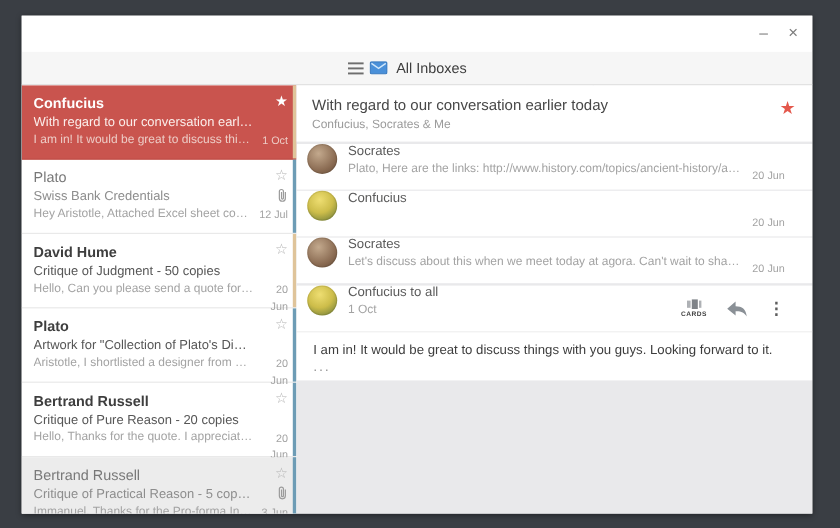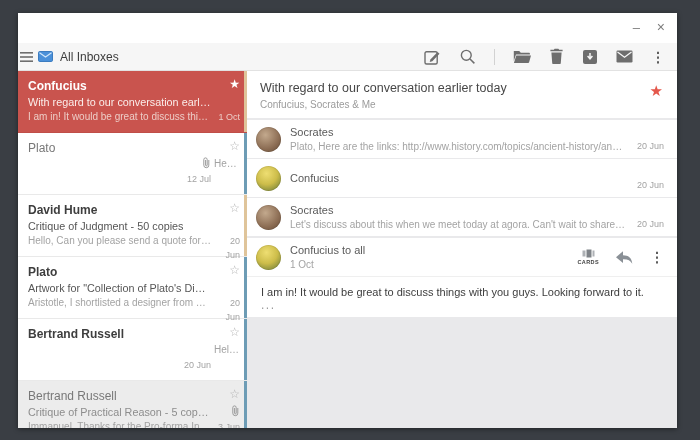--- a/index.html
+++ b/index.html
@@ -14,21 +14,21 @@
     background:#fff;overflow:hidden;box-shadow:0 1px 5px rgba(0,0,0,.45);
   }
   
   .titlebar{height:30px;position:relative;background:#fff}
   .winbtn{position:absolute;color:#7d7d7d;font-size:13px;cursor:default;line-height:13px}
   .winbtn.min{right:37px;top:8px}
   .winbtn.close{right:12px;top:8px;font-size:14px}
   
   .toolbar{
     height:27px;display:flex;align-items:center;background:#f6f6f6;
-    border-bottom:1px solid #e2e2e2;padding:0 12px 0 2px;
+    border-bottom:1px solid #e2e2e2;padding:0 12px 0 2px;flex-direction:column;
   }
   .tb-left{display:flex;align-items:center}
   .tb-icon{display:flex;align-items:center;justify-content:center;color:#6e6e6e}
   .appicon{margin-left:4px}
   .tb-title{font-size:12px;color:#3d3d3d;margin-left:7px;position:relative;display:flex;align-items:center;height:27px;padding-right:6px}
   .tb-right{margin-left:auto;display:flex;align-items:center;gap:18px}
   .tb-sep{width:1px;height:16px;background:#d2d2d2}
   .dots{font-size:14px;color:#5d5d5d;line-height:14px;font-weight:bold}
   
   .content{display:flex;height:358px}
@@ -55,21 +55,21 @@
   .item.selected .sender{color:#fff}
   .item.selected .subject{color:#FBEDEA}
   .item.selected .snippet{color:#EDCCC6}
   .item.selected .ldate{color:#EDCCC6}
   
   .thread{flex:1;min-width:0;background:#E9E9EB;display:flex;flex-direction:column;overflow:hidden}
   .t-header{background:#fff;padding:10px 14px 8px 13px;position:relative;margin-bottom:2px}
   .t-title{font-size:12.5px;color:#474747;white-space:nowrap;overflow:hidden}
   .t-parts{font-size:10px;color:#9b9b9b;margin-top:4px}
   .t-star{position:absolute;right:14px;top:12px;color:#E4584C;font-size:15px;line-height:15px;cursor:pointer}
-  .msg{background:#fff;height:38px;display:flex;align-items:center;padding:0 13px 0 9px;margin-bottom:1px}
+  .msg{background:#fff;height:38px;display:flex;padding:0 23px 0 9px;margin-bottom:1px}
   .msg.expanded{margin-top:1px;margin-bottom:0}
   .av{width:25px;height:25px;border-radius:50%;flex:none;margin-right:9px;box-shadow:inset 0 0 0 1px rgba(0,0,0,.08)}
   .av.socrates{background:radial-gradient(circle at 38% 32%,#c3a98d,#8a6b52 62%,#5e4734 100%)}
   .av.confucius{background:radial-gradient(circle at 42% 30%,#eede72,#cdbd4a 48%,#73803a 90%)}
   .m-text{flex:1;min-width:0}
   .m-name{font-size:11px;color:#5a5a5a;line-height:12px;white-space:nowrap;overflow:hidden}
   .m-snip{font-size:10px;color:#a3a3a3;line-height:12px;margin-top:3px;white-space:nowrap;overflow:hidden;text-overflow:ellipsis}
   .m-date{font-size:9px;color:#a3a3a3;margin-left:10px;flex:none;align-self:flex-end;margin-bottom:7px}
   .x-icons{display:flex;align-items:center;gap:16px;margin-left:12px;flex:none}
   .cards{display:flex;flex-direction:column;align-items:center;color:#6a6e73;cursor:pointer}
@@ -163,20 +163,21 @@
         <span class="subject">With regard to our conversation earlier today</span>
         <span class="slot"></span>
         <span class="snippet">I am in! It would be great to discuss things with y...</span>
         <span class="slot ldate">1 Oct</span>
         <span class="stripe" style="background:#DFC49A"></span>
       </div>
 
       <div class="item read">
         <span class="sender">Plato</span>
         <span class="slot star">☆</span>
+        <span class="subject">Swiss Bank Credentials</span>
         <span class="slot clip">
           <svg width="9" height="12" viewBox="0 0 9 12">
               <path d="M6.8 3 v5.2 a2.5 2.5 0 1 1 -5 0 V2.6 a1.7 1.7 0 1 1 3.4 0 v5.5 a.8.8 0 1 1 -1.6 0 V3" fill="none" stroke="#9a9a9a" stroke-width="1"></path>
             </svg>
         </span>
         <span class="snippet">Hey Aristotle, Attached Excel sheet contains detai...</span>
         <span class="slot ldate">12 Jul</span>
         <span class="stripe" style="background:#6D9CB5"></span>
       </div>
 
@@ -196,20 +197,21 @@
         <span class="subject">Artwork for "Collection of Plato's Dialogues"</span>
         <span class="slot"></span>
         <span class="snippet">Aristotle, I shortlisted a designer from Dribbble. C...</span>
         <span class="slot ldate">20 Jun</span>
         <span class="stripe" style="background:#6D9CB5"></span>
       </div>
 
       <div class="item">
         <span class="sender">Bertrand Russell</span>
         <span class="slot star">☆</span>
+        <span class="subject">Critique of Pure Reason - 20 copies</span>
         <span class="slot"></span>
         <span class="snippet">Hello, Thanks for the quote. I appreciate the non-p...</span>
         <span class="slot ldate">20 Jun</span>
         <span class="stripe" style="background:#6D9CB5"></span>
       </div>
 
       <div class="item read bg-read">
         <span class="sender">Bertrand Russell</span>
         <span class="slot star">☆</span>
         <span class="subject">Critique of Practical Reason - 5 copies</span>

